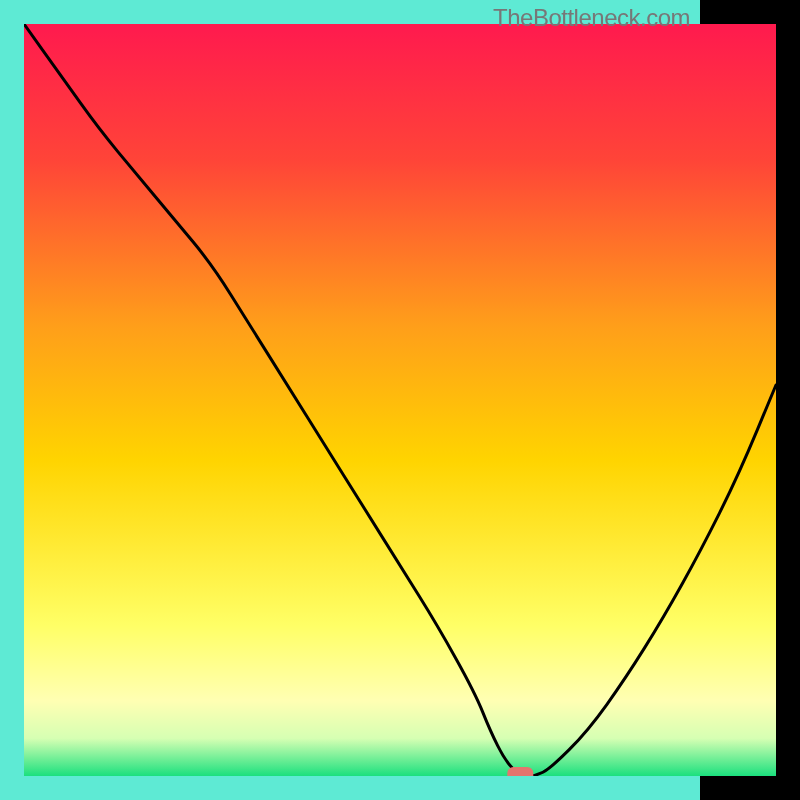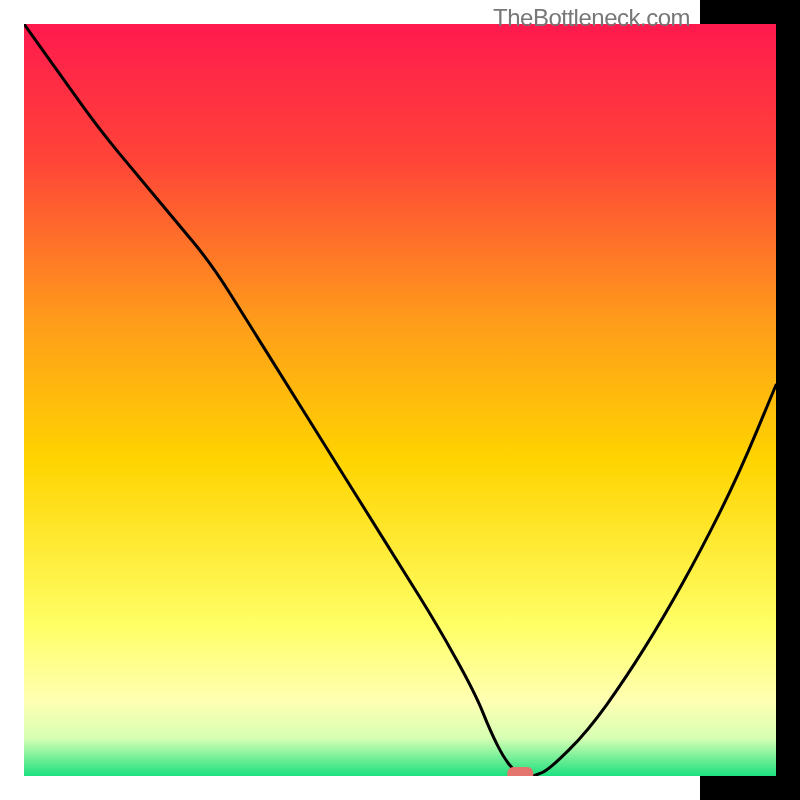--- a/index.html
+++ b/index.html
@@ -7,21 +7,21 @@
     padding: 0;
     width: 800px;
     height: 800px;
     overflow: hidden;
     background: #000;
   }
   .frame {
     position: relative;
     width: 700px;
     height: 800px;
-    background: #ffffff;
+    background: #5eead4;
   }
   .watermark {
     position: absolute;
     top: 4px;
     right: 10px;
     font-family: Arial, Helvetica, sans-serif;
     font-size: 24px;
     color: #777;
     letter-spacing: -0.5px;
     z-index: 5;

